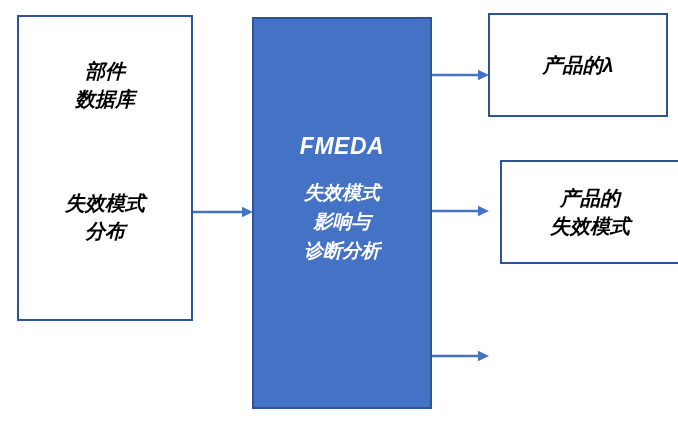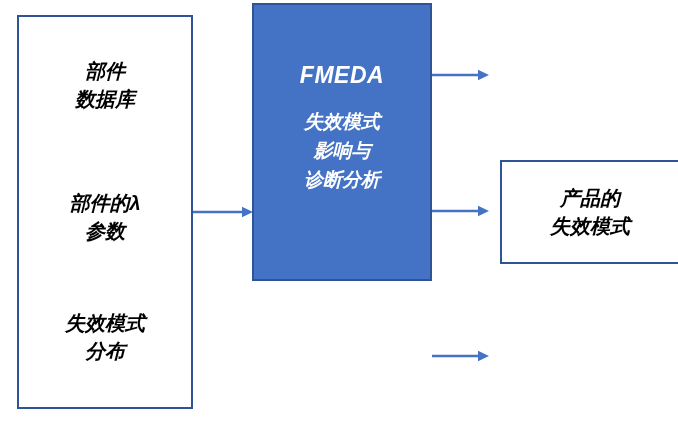--- a/index.html
+++ b/index.html
@@ -38,30 +38,30 @@
     font-weight: bold;
     color: var(--text);
     text-align: center;
     white-space: pre-line;
     font-size: 20px;
     line-height: 28px;
   }
   
   .input-box {
     left: 17px; top: 15px;
-    width: 176px; height: 394px;
+    width: 176px; height: 306px;
   }
   .input-item { position: absolute; left: 0; width: 100%; }
   .input-item:nth-of-type(1) { top: 40px; }
   .input-item:nth-of-type(2) { top: 172px; }
   .input-item:nth-of-type(3) { top: 292px; }
   
   .process-box {
-    left: 252px; top: 3px;
-    width: 180px; height: 278px;
+    left: 252px; top: 17px;
+    width: 180px; height: 392px;
     background: var(--process-fill);
     border: 2px solid var(--box-border);
     display: flex;
     flex-direction: column;
     align-items: center;
     justify-content: center;
     padding-bottom: 30px;
   }
   .process-title {
     font-style: italic;
@@ -113,33 +113,34 @@
     </g>
     <g stroke="var(--arrow)" fill="var(--arrow)">
       <line x1="432" y1="356" x2="479" y2="356" stroke-width="2.5"></line>
       <polygon points="489,356 478,350.8 478,361.2" stroke="none"></polygon>
     </g>
   </svg>
 
   <div class="box input-box">
     <div class="label input-item">部件
 数据库</div>
-    <div class="label input-item">部件的λ
-参数</div>
     <div class="label input-item">失效模式
 分布</div>
   </div>
 
   <div class="box process-box">
     <div class="process-title">FMEDA</div>
     <div class="process-subtitle">失效模式
 影响与
 诊断分析</div>
   </div>
 
+  <div class="box output-box o1">
+    <div class="label">产品的λ</div>
+  </div>
 
   <div class="box output-box o2">
     <div class="label">产品的
 失效模式</div>
   </div>
 
 
 </div>
 
 </body></html>

